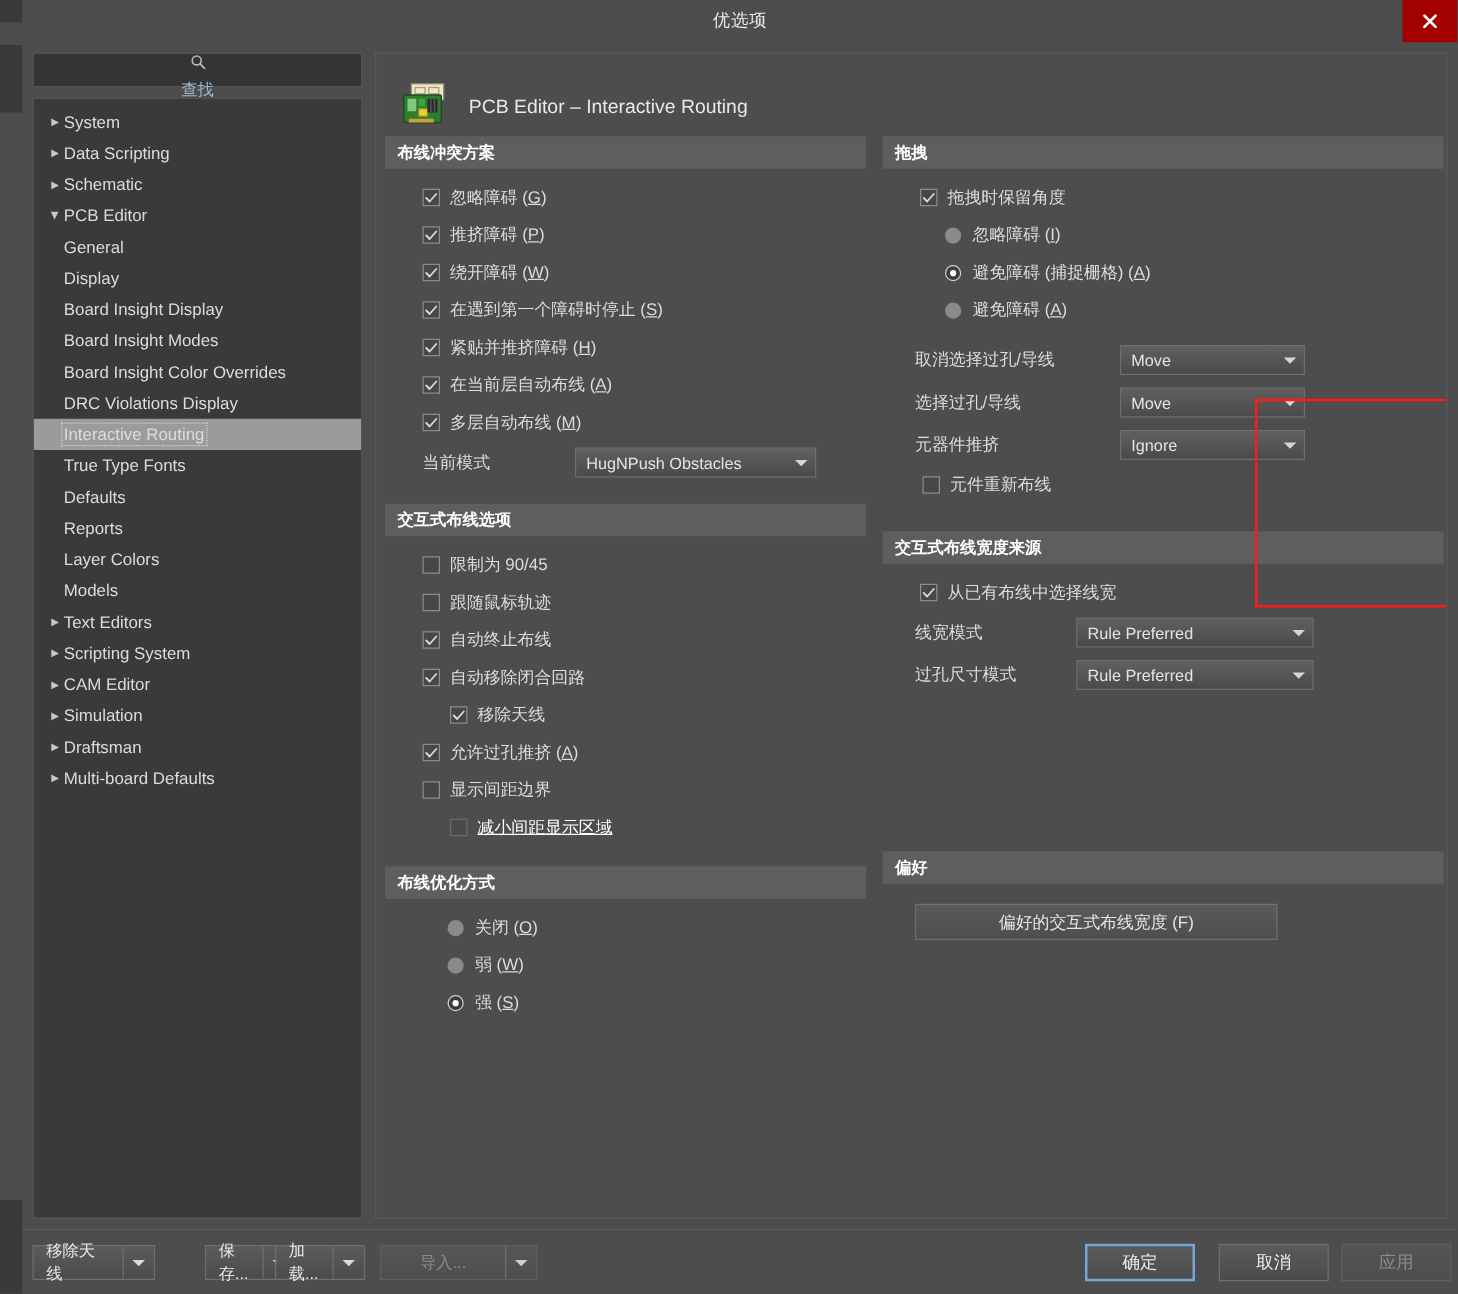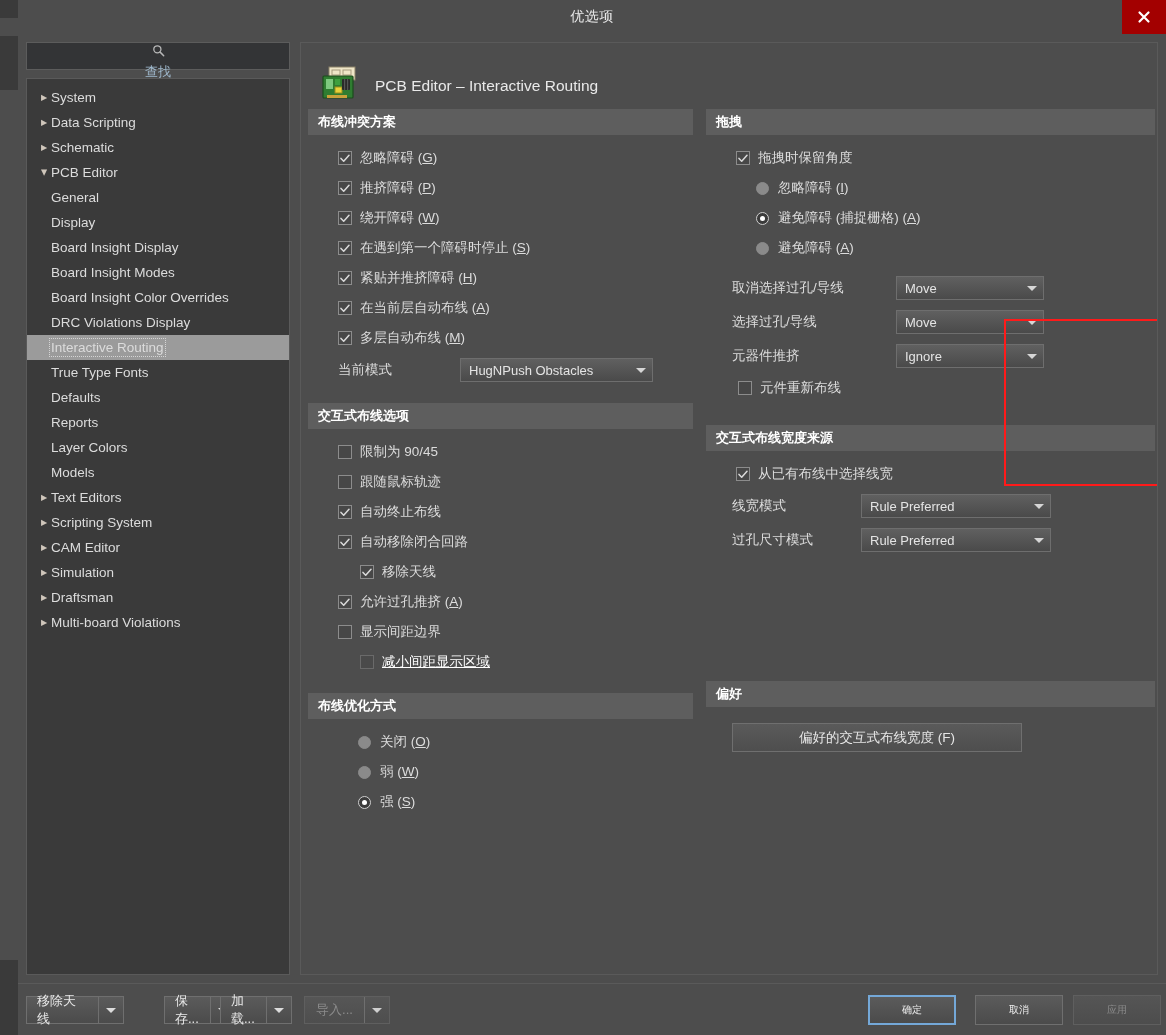--- a/index.html
+++ b/index.html
@@ -185,21 +185,21 @@
   .split-btn .drop i {
     width:0;height:0;border-left:5px solid transparent;border-right:5px solid transparent;border-top:5px solid #dcdcdc;display:block;
   }
   .split-btn.disabled { background: linear-gradient(#565656,#4e4e4e); border-color:#5f5f5f; }
   .split-btn.disabled .main { color: #8b8b8b; }
   .split-btn.disabled .drop i { border-top-color:#cfcfcf; }
 
   .plain-btn {
     position:absolute; top: 11px; height: 30px; width: 88px;
     background: linear-gradient(#5b5b5b,#4b4b4b);
-    border: 1px solid #6f6f6f; color:#ececec; font-size:10px;
+    border: 1px solid #6f6f6f; color:#ececec; font-size:14px;
     display:flex;align-items:center;justify-content:center;cursor:pointer;
   }
   .plain-btn.default { border: 2px solid #74a8d8; }
   .plain-btn.disabled { color:#8b8b8b; border-color:#5f5f5f; background: linear-gradient(#555,#4d4d4d); }
 </style>
 </head>
 <body>
 
 <div id="app">
 
@@ -297,21 +297,21 @@
           <div class="tree-item">
             <span class="arrow">▶</span>
             <span class="lbl">Simulation</span>
           </div>
           <div class="tree-item">
             <span class="arrow">▶</span>
             <span class="lbl">Draftsman</span>
           </div>
           <div class="tree-item">
             <span class="arrow">▶</span>
-            <span class="lbl">Multi-board Violations</span>
+            <span class="lbl">Multi-board Defaults</span>
           </div>
         </div>
     </div>
 
     <div class="content">
 
       <div class="page-header">
         <span>
           <svg width="38" height="36" viewBox="0 0 38 36">
             <rect x="8" y="1" width="26" height="13" fill="#efe6c8" stroke="#8c8268" stroke-width="1"></rect>
@@ -615,21 +615,21 @@
             <i></i>
           </span>
         </div>
         <div class="split-btn" style="left: 202px; width: 72px;">
           <span class="main" style="flex:1">加载...</span>
           <span class="divider"></span>
           <span class="drop">
             <i></i>
           </span>
         </div>
-        <div class="split-btn disabled" style="left: 286px; width: 86px;">
+        <div class="split-btn disabled" style="left: 286px; width: 126px;">
           <span class="main" style="flex:1">导入...</span>
           <span class="divider"></span>
           <span class="drop">
             <i></i>
           </span>
         </div>
       </div>
     <div id="footer-right">
         <div class="plain-btn default" style="left: 850px;">
           <span>确定</span>

